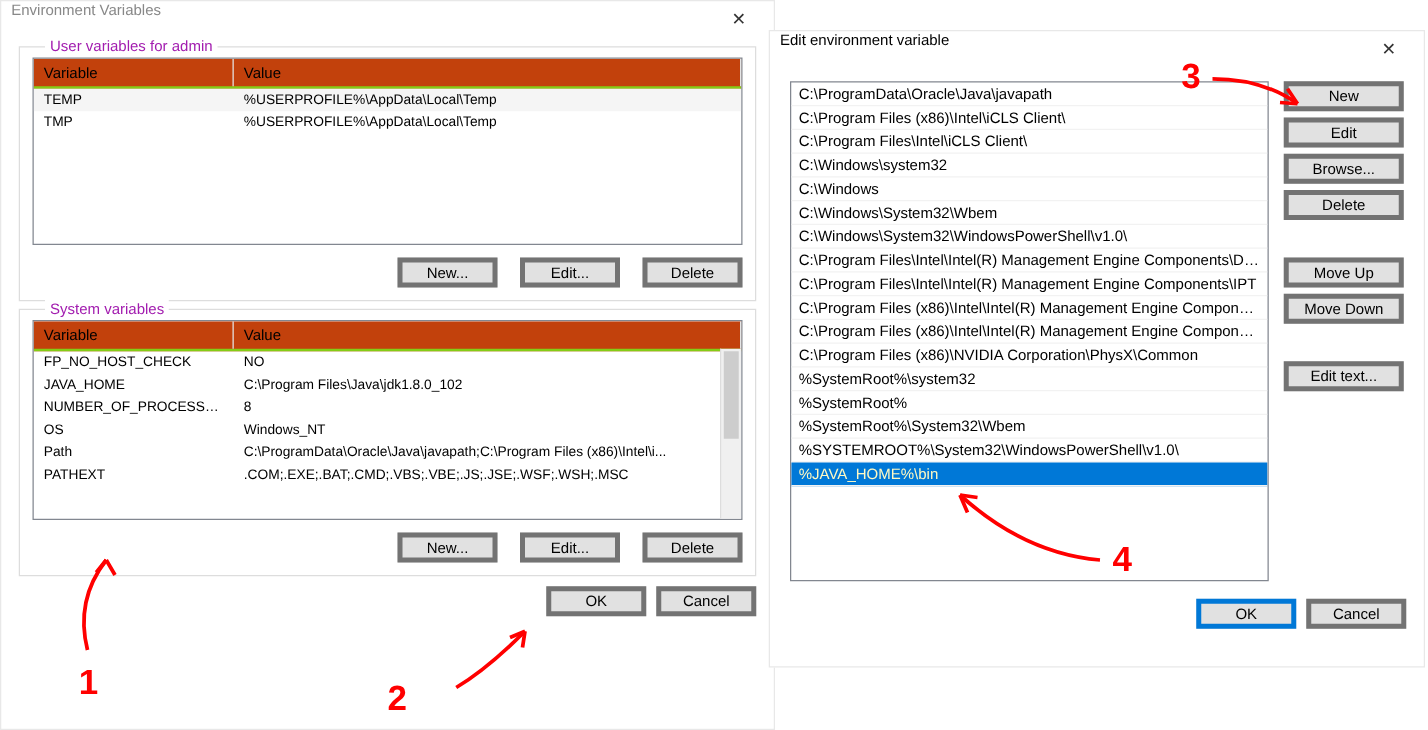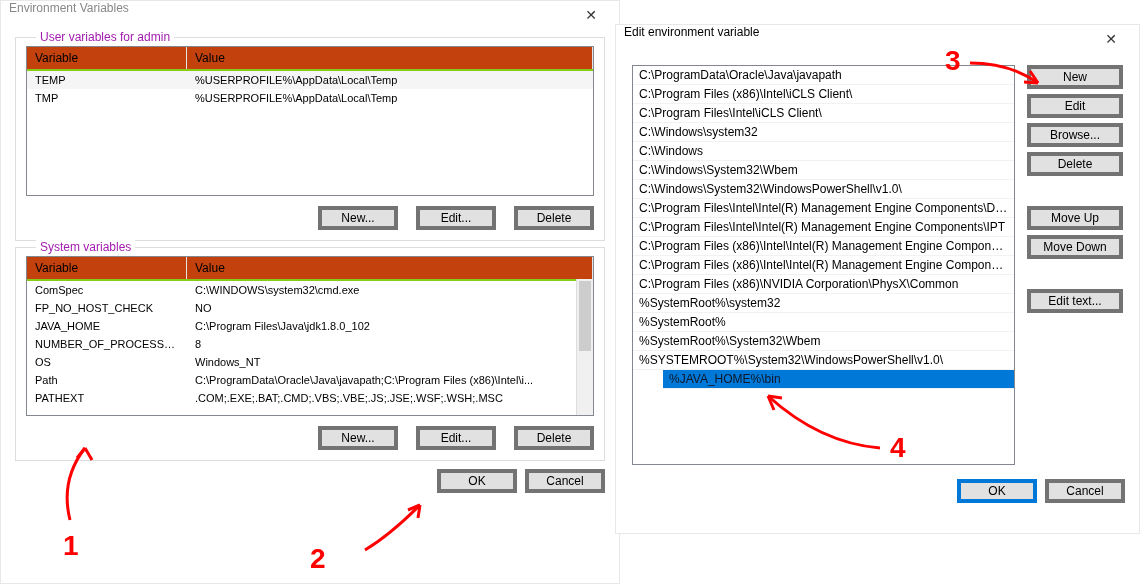--- a/index.html
+++ b/index.html
@@ -129,21 +129,21 @@
   .list-row {
     padding: 2px 6px;
     font-size: 12px;
     white-space: nowrap;
     overflow: hidden;
     text-overflow: ellipsis;
     border-bottom: 1px solid #f2f2f2;
     height: 19px;
     line-height: 15px;
   }
-  .list-row.sel { background: #0078d7; color: #0f172a; margin-left: 30px; }
+  .list-row.sel { background: #0078d7; color: #fef9c3; }
   .sidebtns { width: 96px; display: flex; flex-direction: column; gap: 5px; }
   .sidebtns .btn { width: 96px; }
   .side-gap { height: 20px; }
 
   
   .anno { position: absolute; color: #ff0000; font-size: 28px; font-weight: bold; font-family: Arial, sans-serif; pointer-events: none; }
   .arrow-svg { position: absolute; pointer-events: none; }
 </style>
 </head>
 <body>
@@ -180,24 +180,20 @@
   </div>
 
   <div class="fieldset">
     <div class="legend">System variables</div>
     <div class="table-wrap" style="height:160px;">
       <div class="thead">
         <div class="th col-var">Variable</div>
         <div class="th col-val">Value</div>
       </div>
       <div class="tbody">
-        <div class="tr">
-          <div class="td col-var">ComSpec</div>
-          <div class="td col-val">C:\WINDOWS\system32\cmd.exe</div>
-        </div>
         <div class="tr">
           <div class="td col-var">FP_NO_HOST_CHECK</div>
           <div class="td col-val">NO</div>
         </div>
         <div class="tr">
           <div class="td col-var">JAVA_HOME</div>
           <div class="td col-val">C:\Program Files\Java\jdk1.8.0_102</div>
         </div>
         <div class="tr">
           <div class="td col-var">NUMBER_OF_PROCESSORS</div>

